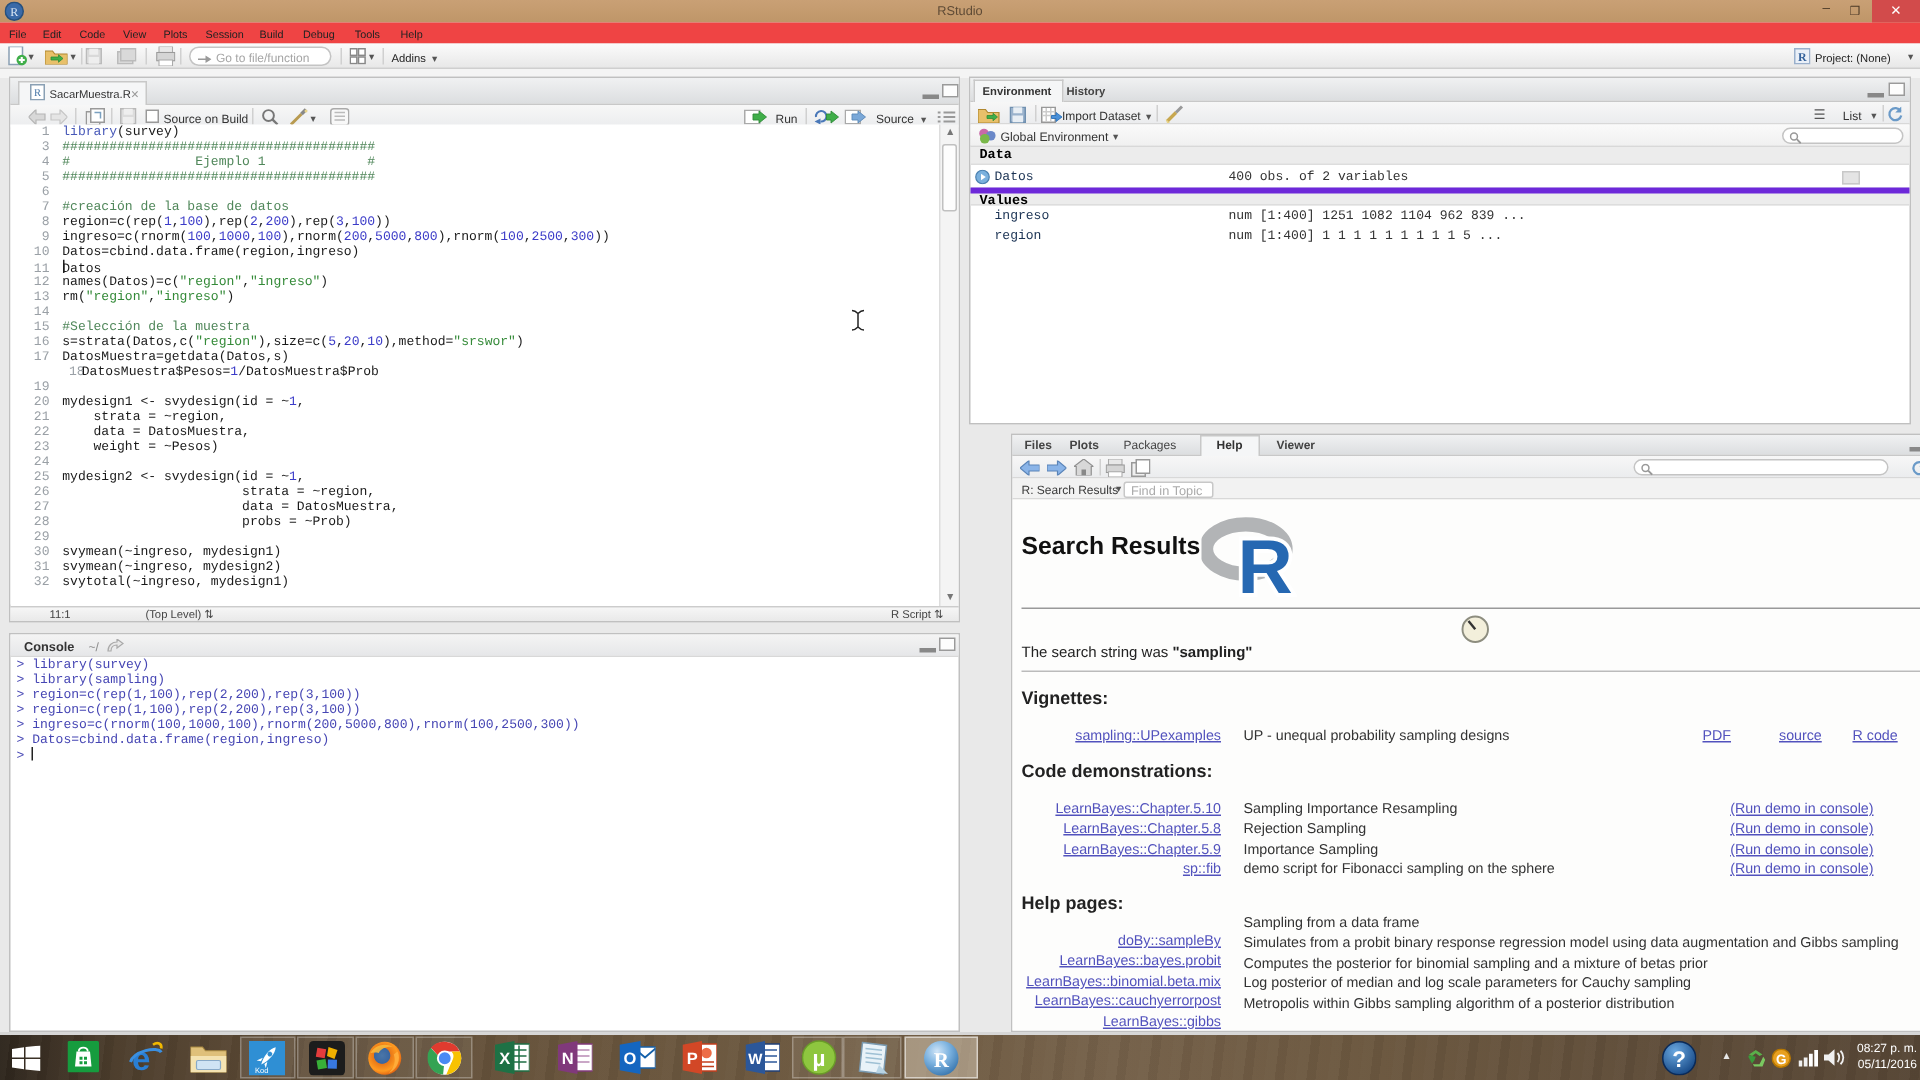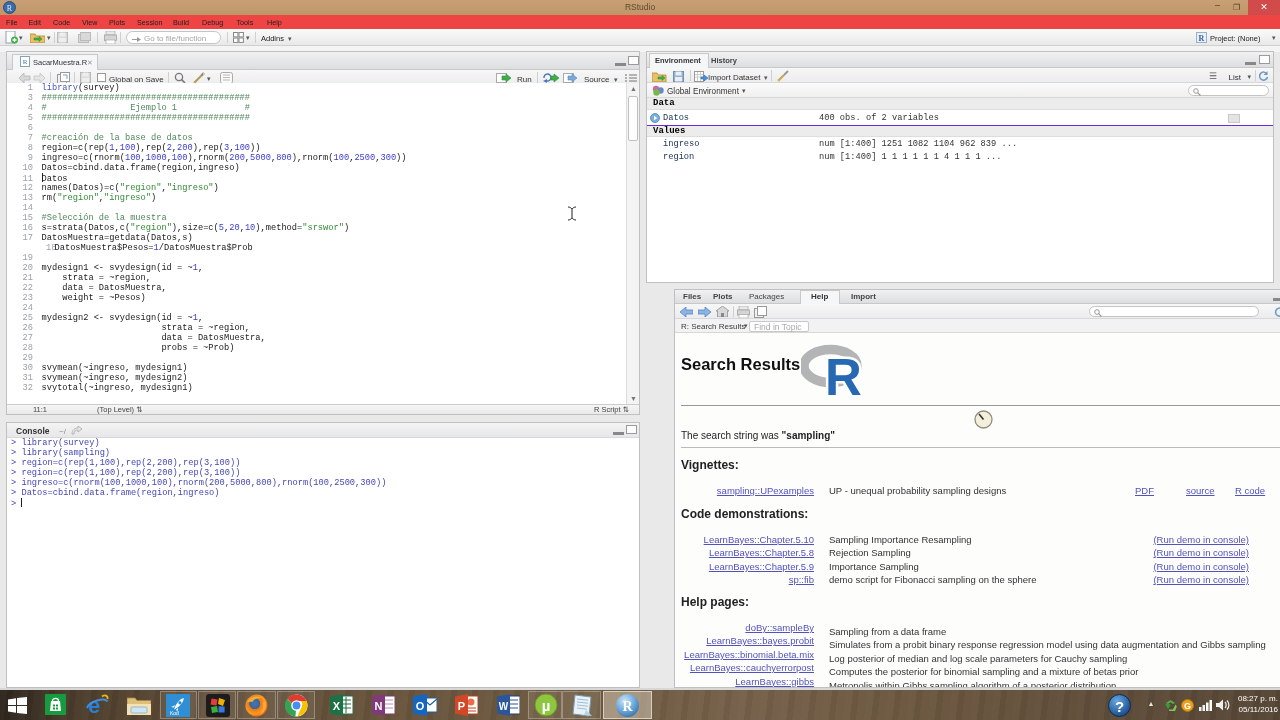--- a/index.html
+++ b/index.html
@@ -146,21 +146,21 @@
       <rect x="3.5" y="0.5" width="9" height="9" fill="#fff" stroke="#999"></rect>
       <path d="M6 3 L10 3 L10 7" fill="none" stroke="#7aa0c0"></path>
     </svg>
   <div class="sep" style="left:67px;top:20px;height:11px;"></div>
   <svg class="abs" style="left:73px;top:20px" width="11" height="11">
       <rect x="0.5" y="0.5" width="10" height="10" fill="#dcdcdc" stroke="#b8b8b8"></rect>
       <rect x="2.5" y="0.5" width="6" height="4" fill="#eee"></rect>
       <rect x="2" y="6" width="7" height="4.5" fill="#eee"></rect>
     </svg>
   <div class="abs" style="left:90px;top:21px;width:9px;height:9px;border:1px solid #999;background:#fff;"></div>
-  <div class="abs" style="left:102px;top:23px;font-size:8px;color:#333;">Global on Save</div>
+  <div class="abs" style="left:102px;top:23px;font-size:8px;color:#333;">Source on Build</div>
   <div class="sep" style="left:161px;top:20px;height:11px;"></div>
   <svg class="abs" style="left:167px;top:20px" width="12" height="12">
       <circle cx="5" cy="5" r="3.6" fill="none" stroke="#777" stroke-width="1.3"></circle>
       <line x1="7.6" y1="7.6" x2="11" y2="11" stroke="#777" stroke-width="1.6"></line>
     </svg>
   <svg class="abs" style="left:186px;top:20px" width="13" height="12">
       <path d="M1 11 L8 4" stroke="#b89a50" stroke-width="2"></path>
       <path d="M8 4 L11 1" stroke="#888" stroke-width="2.4"></path>
       <circle cx="11" cy="2" r="1" fill="#e8d48a"></circle>
     </svg>
@@ -326,37 +326,37 @@
   <div class="abs" style="left:0;top:46px;width:626px;height:12px;background:#ececec;border-bottom:1px solid #ddd;">
     <span style="position:absolute;left:6px;top:0px;font-size:9px;font-weight:bold;font-family:'Liberation Mono';">Data</span>
   </div>
   <svg class="abs" style="left:3px;top:61px" width="10" height="10">
       <circle cx="5" cy="5" r="4.5" fill="#7ab0dd" stroke="#4a80b0" stroke-width="0.8"></circle>
       <path d="M4 2.8 L7.2 5 L4 7.2 Z" fill="#fff"></path>
     </svg>
   <div class="abs mono" style="left:16px;top:61px;font-size:8.7px;color:#1a3253;">Datos</div>
   <div class="abs" style="left:581px;top:62px;width:12px;height:9px;background:#e4e4e4;border:1px solid #c8c8c8;"></div>
   <div class="abs mono" style="left:172px;top:61px;font-size:8.7px;color:#333;">400 obs. of 2 variables</div>
-  <div class="abs" style="left:0;top:73px;width:626px;height:12px;background:#ececec;border-top:1px solid #6d28d9;border-bottom:1px solid #ddd;">
+  <div class="abs" style="left:0;top:73px;width:626px;height:12px;background:#ececec;border-top:4px solid #6d28d9;border-bottom:1px solid #ddd;">
     <span style="position:absolute;left:6px;top:0px;font-size:9px;font-weight:bold;font-family:'Liberation Mono';">Values</span>
   </div>
   <div class="abs mono" style="left:16px;top:87px;font-size:8.7px;color:#1a3253;">ingreso</div>
   <div class="abs mono" style="left:172px;top:87px;font-size:8.7px;color:#333;">num [1:400] 1251 1082 1104 962 839 ...</div>
   <div class="abs mono" style="left:16px;top:100px;font-size:8.7px;color:#1a3253;">region</div>
-  <div class="abs mono" style="left:172px;top:100px;font-size:8.7px;color:#333;">num [1:400] 1 1 1 1 1 1 4 1 1 1 ...</div>
+  <div class="abs mono" style="left:172px;top:100px;font-size:8.7px;color:#333;">num [1:400] 1 1 1 1 1 1 1 1 1 5 ...</div>
 </div>
 
 <div class="pane" style="left:646px;top:289px;width:628px;height:399px;margin-left:28px;">
   <div class="tabbar" style="height:14px;"></div>
   <div class="abs" style="left:8px;top:2px;font-size:8px;font-weight:bold;color:#444;">Files</div>
   <div class="abs" style="left:38px;top:2px;font-size:8px;font-weight:bold;color:#444;">Plots</div>
   <div class="abs" style="left:74px;top:2px;font-size:8px;font-weight:normal;color:#444;">Packages</div>
   <div class="tab-active" style="left:125px;top:0px;width:40px;height:14px;"></div>
   <div class="abs" style="left:136px;top:2px;font-size:8px;font-weight:bold;color:#333;">Help</div>
-  <div class="abs" style="left:176px;top:2px;font-size:8px;font-weight:bold;color:#444;">Import</div>
+  <div class="abs" style="left:176px;top:2px;font-size:8px;font-weight:bold;color:#444;">Viewer</div>
   <div class="wbtn min" style="left:598px;top:3px;"></div>
   <div class="wbtn" style="left:612px;top:1px;"></div>
   <div class="ptoolbar" style="top:14px;height:15px;"></div>
   <svg class="abs" style="left:5px;top:17px" width="13" height="10">
       <path d="M6 0 L6 3 L13 3 L13 7 L6 7 L6 10 L0 5 Z" fill="#8ab4e8" stroke="#5a84b8" stroke-width="0.8"></path>
     </svg>
   <svg class="abs" style="left:23px;top:17px" width="13" height="10">
       <path d="M7 0 L7 3 L0 3 L0 7 L7 7 L7 10 L13 5 Z" fill="#8ab4e8" stroke="#5a84b8" stroke-width="0.8"></path>
     </svg>
   <svg class="abs" style="left:41px;top:16px" width="13" height="11">
@@ -437,25 +437,25 @@
 <div><span class="lnk">(Run demo in console)</span></div>
 </div>
 <div style="position:absolute;left:6px;top:262px;font-size:12px;font-weight:bold;color:#222;">Help pages:</div>
 <div style="position:absolute;left:0px;top:288px;width:139px;text-align:right;font-size:9.5px;line-height:13.4px;">
 <div><span class="lnk">doBy::sampleBy</span></div>
 <div><span class="lnk">LearnBayes::bayes.probit</span></div>
 <div><span class="lnk">LearnBayes::binomial.beta.mix</span></div>
 <div><span class="lnk">LearnBayes::cauchyerrorpost</span></div>
 <div><span class="lnk">LearnBayes::gibbs</span></div>
 </div>
-<div style="position:absolute;left:154px;top:292px;font-size:9.5px;color:#333;line-height:13.4px;">
+<div style="position:absolute;left:154px;top:276px;font-size:9.5px;color:#333;line-height:13.4px;">
 <div>Sampling from a data frame</div>
 <div>Simulates from a probit binary response regression model using data augmentation and Gibbs sampling</div>
+<div>Computes the posterior for binomial sampling and a mixture of betas prior</div>
 <div>Log posterior of median and log scale parameters for Cauchy sampling</div>
-<div>Computes the posterior for binomial sampling and a mixture of betas prior</div>
 <div>Metropolis within Gibbs sampling algorithm of a posterior distribution</div>
 </div>
 </div>
   <div class="abs" style="left:614px;top:43px;width:12px;height:354px;background:#f4f4f4;border-left:1px solid #ddd;">
     <span style="position:absolute;left:2px;top:2px;font-size:7px;color:#777;">▲</span>
     <span style="position:absolute;left:2px;bottom:2px;font-size:7px;color:#777;">▼</span>
     <div style="position:absolute;left:1px;top:13px;width:9px;height:55px;background:#fdfdfd;border:1px solid #c0c0c0;border-radius:2px;"></div>
   </div>
 </div>
 

